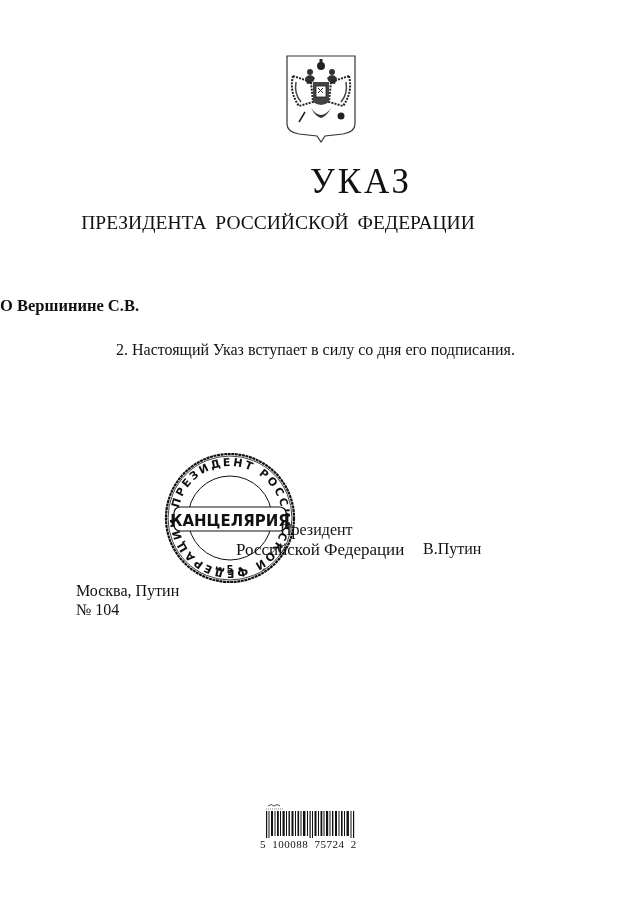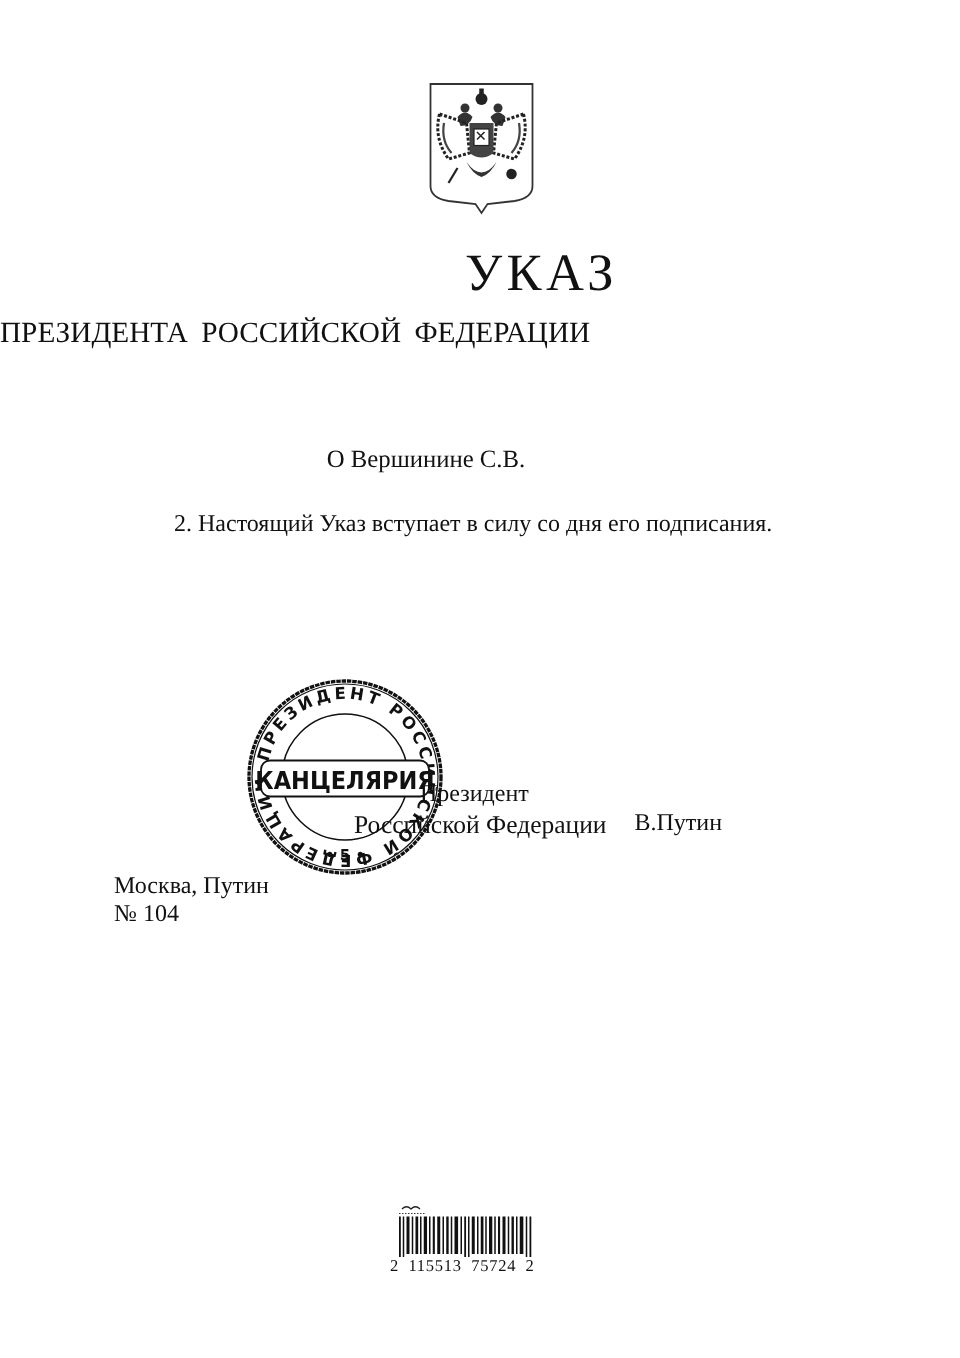--- a/index.html
+++ b/index.html
@@ -7,26 +7,26 @@
       width: 640px; height: 905px; position: relative; overflow: hidden;
       font-family: "Liberation Serif", "DejaVu Serif", serif; color: #111;
     }
     .abs { position: absolute; }
     .emblem { left: 283px; top: 52px; width: 76px; height: 92px; }
     .title {
       left: 0; width: 640px; top: 162px; text-align: center;
       font-size: 35px; letter-spacing: 3px; font-weight: normal; margin-left: 41px;
     }
     .subtitle {
-      left: 0; width: 556px; top: 212px; 
+      left: 0; width: 556px; top: 212px; text-align: center;
       font-size: 19.5px; word-spacing: 4px;
     }
     .subject {
-      left: 0; width: 568px; top: 296px; text-align: center;
-      font-size: 16.5px; font-weight: normal;
+      left: 0; width: 568px; top: 296px; 
+      font-size: 16.5px; font-weight: bold;
     }
     .body-text {
       left: 76px; width: 490px; top: 340px; font-size: 16px; line-height: 20.5px;
     }
     .para { text-indent: 40px; text-align: justify; text-align-last: left; margin: 0; }
     .sig-title1 { left: 280px; top: 521px; font-size: 16px; }
     .sig-title2 { left: 236px; top: 540px; font-size: 17px; }
     .sig-name { left: 423px; top: 540px; font-size: 16px; text-align: right; }
     .place { left: 76px; top: 581px; font-size: 16px; line-height: 19px; }
     .stamp { left: 162px; top: 452px; width: 136px; height: 132px; }
@@ -135,13 +135,13 @@
       <rect x="73" y="9" width="2" height="25"></rect>
         <rect x="76.5" y="9" width="1" height="25"></rect>
       <rect x="79" y="9" width="1.6" height="25"></rect>
         <rect x="82" y="9" width="1" height="25"></rect>
       <rect x="84.5" y="9" width="2.4" height="25"></rect>
         <rect x="88.5" y="9" width="1" height="27"></rect>
       <rect x="91" y="9" width="1.2" height="27"></rect>
     </g>
   </svg>
 </div>
-<div class="abs barcode-digits">2 115513 75724 2</div>
+<div class="abs barcode-digits">5 100088 75724 2</div>
 
 </body></html>

